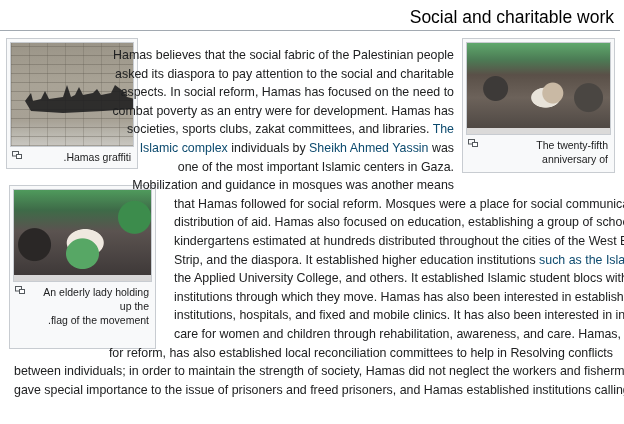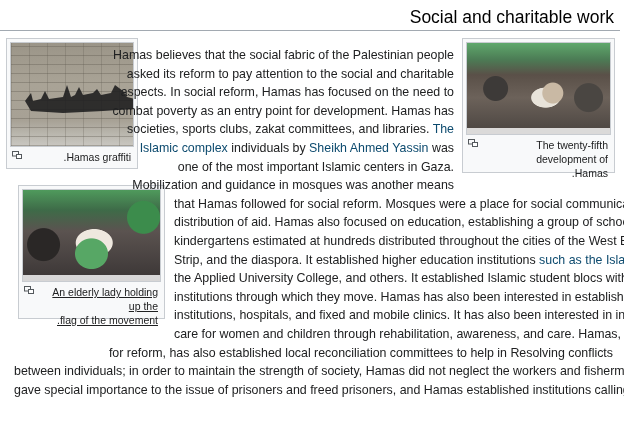--- a/index.html
+++ b/index.html
@@ -45,21 +45,21 @@
   #fig2 { left: 462px; top: 38px; width: 153px; height: 135px; }
   #fig2 .img { height: 93px;
     background:
       radial-gradient(circle at 60% 55%, #c9b9a4 0 10px, transparent 11px),
       radial-gradient(ellipse at 55% 60%, #e8e3da 0 14px, transparent 15px),
       radial-gradient(circle at 20% 50%, #3d3a38 0 12px, transparent 13px),
       radial-gradient(circle at 85% 60%, #4a4642 0 14px, transparent 15px),
       linear-gradient(180deg, #5fa86c 0%, #4c7c55 18%, #5a5048 35%, #6c625a 60%, #4a4440 100%);
   }
   
-  #fig3 { left: 18px; top: 185px; width: 147px; height: 134px; text-decoration: underline; }
+  #fig3 { left: 9px; top: 185px; width: 147px; height: 164px; }
   #fig3 .img { height: 93px;
     background:
       radial-gradient(ellipse at 50% 70%, #57a765 0 16px, transparent 17px),
       radial-gradient(ellipse at 52% 58%, #efe8df 0 18px, transparent 19px),
       radial-gradient(circle at 15% 60%, #2a2726 0 16px, transparent 17px),
       radial-gradient(circle at 88% 30%, #3c8c4c 0 16px, transparent 17px),
       linear-gradient(180deg, #4f9a5c 0%, #3e6b48 22%, #5b5350 45%, #3a3535 100%);
   }
   .img .credit {
     position: absolute; left: 0; right: 0; bottom: 0; height: 6px;
@@ -98,44 +98,43 @@
 
 <div class="figure" id="fig2">
   <div class="img">
     <div class="credit"></div>
   </div>
   <div class="cap">
     <svg class="magnify" viewBox="0 0 10 8">
       <rect x="0.5" y="0.5" width="6" height="4.5" fill="none" stroke="#54595d" stroke-width="1"></rect>
       <rect x="4.5" y="3.5" width="5" height="4" fill="#fff" stroke="#54595d" stroke-width="1"></rect>
     </svg>
-    <div>The twenty-fifth development of</div>
-    <div>.Hamas</div>
+    <div>The twenty-fifth anniversary of</div>
   </div>
 </div>
 
 <div class="figure" id="fig3">
   <div class="img">
     <div class="credit"></div>
   </div>
   <div class="cap">
     <svg class="magnify" viewBox="0 0 10 8">
       <rect x="0.5" y="0.5" width="6" height="4.5" fill="none" stroke="#54595d" stroke-width="1"></rect>
       <rect x="4.5" y="3.5" width="5" height="4" fill="#fff" stroke="#54595d" stroke-width="1"></rect>
     </svg>
     <div>An elderly lady holding up the</div>
     <div>.flag of the movement</div>
   </div>
 </div>
 
 <div class="body-text">
   <div class="line narrow" style="margin-right:159px">Hamas believes that the social fabric of the Palestinian people</div>
-  <div class="line narrow" style="margin-right:159px">asked its reform to pay attention to the social and charitable</div>
+  <div class="line narrow" style="margin-right:159px">asked its diaspora to pay attention to the social and charitable</div>
   <div class="line narrow" style="margin-right:159px">aspects. In social reform, Hamas has focused on the need to</div>
-  <div class="line narrow" style="margin-right:159px">combat poverty as an entry point for development. Hamas has</div>
+  <div class="line narrow" style="margin-right:159px">combat poverty as an entry were for development. Hamas has</div>
   <div class="line narrow" style="margin-right:159px">
     <span>societies, sports clubs, zakat committees, and libraries.</span>
     <a class="link">The</a>
   </div>
   <div class="line narrow" style="margin-right:159px">
     <a class="link">Islamic complex</a>
     <span>individuals by</span>
     <a class="link">Sheikh Ahmed Yassin</a>
     <span>was</span>
   </div>

